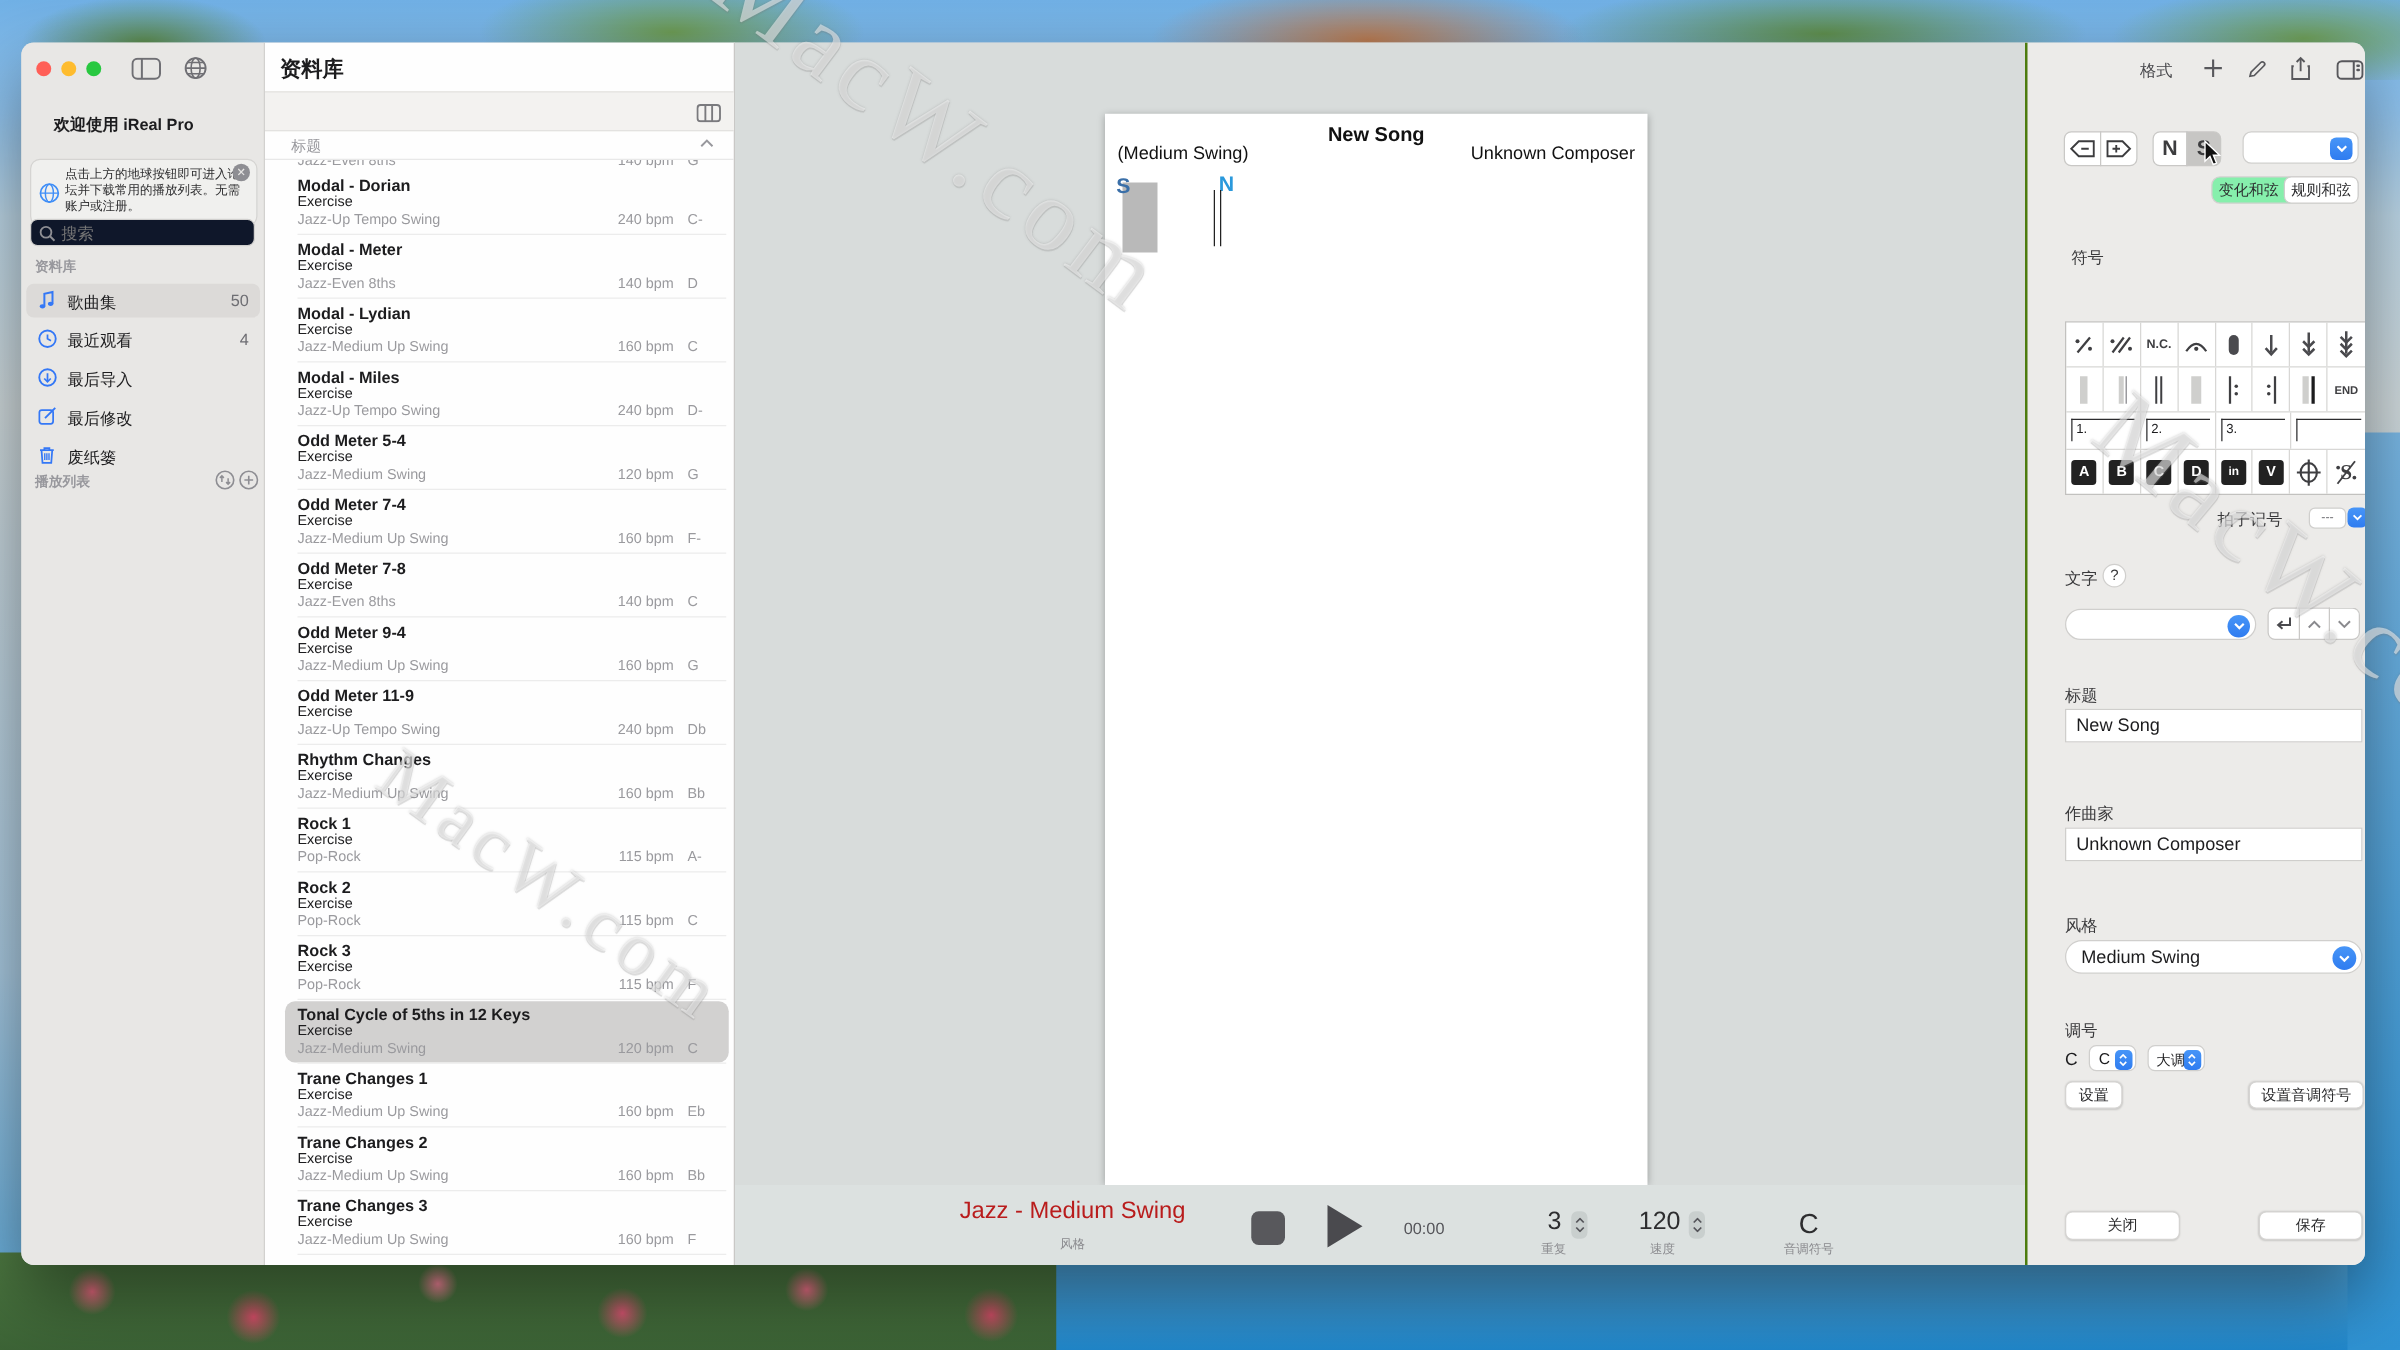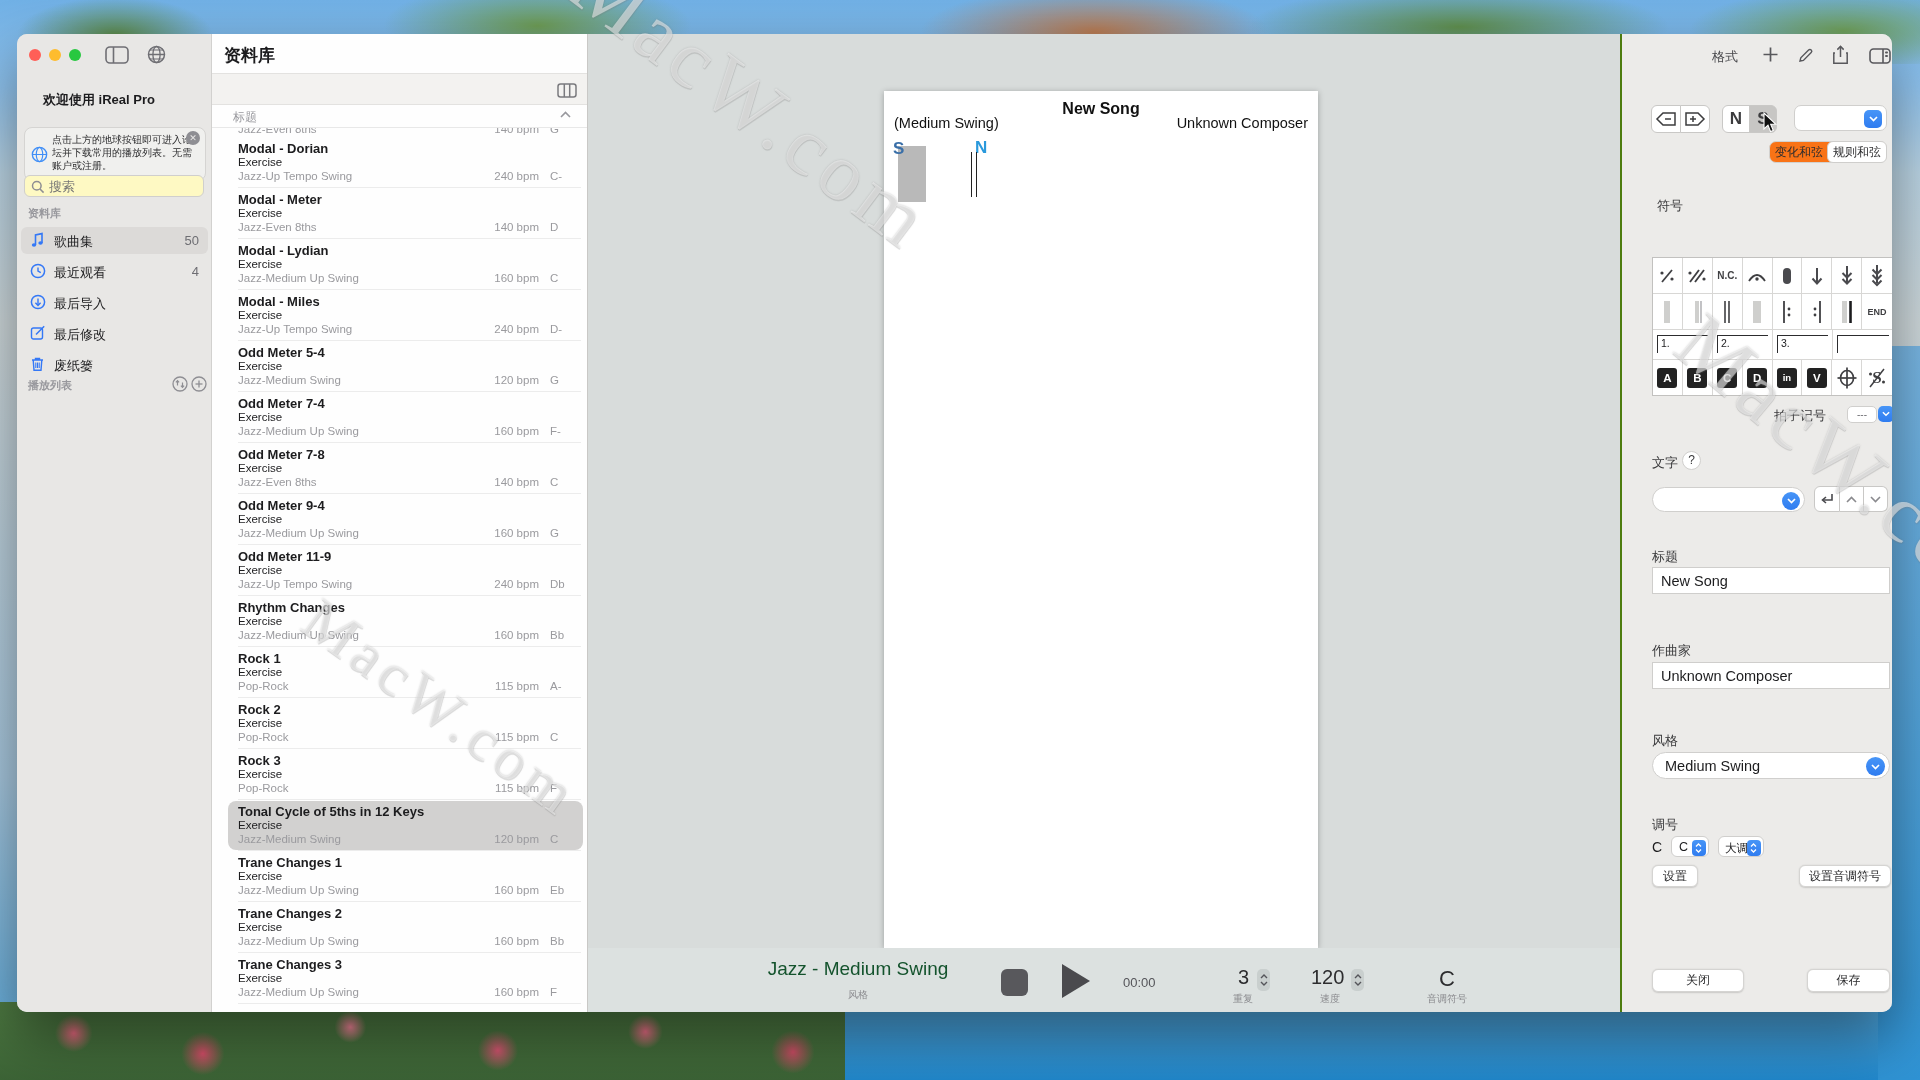--- a/index.html
+++ b/index.html
@@ -39,21 +39,21 @@
     background:#e8e7e5; border-right:1px solid #d2d1cf; }
   .tl { width:12px; height:12px; border-radius:50%; position:absolute; top:15px; }
   .icon-btn { color:#6f6f74; }
   #welcome-title { left:26px; top:57px; font-size:13px; font-weight:bold; color:#1c1c1e; }
   #welcome-card { left:7px; top:93px; width:182px; height:54px; border:1px solid #d5d4d2;
     border-radius:8px; background:rgba(250,250,248,.45); }
   #welcome-text { position:absolute; left:27px; top:5px; width:148px; font-size:10px; line-height:13px; color:#2c2c2e; }
   #welcome-close { position:absolute; right:5px; top:3px; width:14px; height:14px; border-radius:50%;
     background:#8e8e93; color:#e8e7e5; font-size:9px; line-height:14px; text-align:center; }
   #search-field { left:7px; top:141px; width:180px; height:22px; border-radius:6px;
-    background:#fef9c3; border:1px solid #d0cfcd; }
+    background:#0f172a; border:1px solid #d0cfcd; }
   #search-field input { position:absolute; left:24px; top:1px; width:150px; height:18px; border:none;
     background:transparent; font-size:13px; color:#6e6e73; outline:none; font-family:inherit; }
   .side-section { font-size:11px; font-weight:bold; color:#98989d; }
   .side-item { position:absolute; left:4px; width:187px; height:27px; border-radius:6px;text-align:center; }
   .side-item.sel { background:#dcdad8; }
   .side-item .lab { position:absolute; left:33px; top:6px; font-size:13px; color:#1c1c1e; }
   .side-item .cnt { position:absolute; right:9px; top:6px; font-size:13px; color:#6e6e73; }
   .side-item .ic { position:absolute; left:9px; top:5px; width:17px; height:17px; color:#3478f6; }
 
   
@@ -85,40 +85,40 @@
   #sheet-style { position:absolute; left:10px; top:24px; font-size:14.5px; color:#111; }
   #sheet-composer { position:absolute; right:10px; top:24px; font-size:14.5px; color:#111; }
   #cell-sel { position:absolute; left:14px; top:55px; width:28px; height:56px; background:#b9b9b9; }
   #segno-s { position:absolute; left:9px; top:48px; font-size:17px; font-weight:bold; color:#3a6fa8; }
   #chord-n { position:absolute; left:91px; top:47px; font-size:17px; font-weight:bold; color:#2a99dc; }
   #dbl-line { position:absolute; left:87px; top:61px; width:6px; height:45px;
     border-left:1.5px solid #222; border-right:1.5px solid #222; }
 
   
   #playbar { position:absolute; left:0; top:914px; width:100%; height:64px; background:#dce1e0; }
-  #pb-style { position:absolute; left:120px; top:10px; width:300px; text-align:center; font-size:19px; color:#14532d; }
+  #pb-style { position:absolute; left:120px; top:10px; width:300px; text-align:center; font-size:19px; color:#b91c1c; }
   #pb-style-label { position:absolute; left:120px; top:40px; width:300px; text-align:center; font-size:10px; color:#8a8a8e; }
   #stop-btn { position:absolute; left:413px; top:21px; width:27px; height:27px; background:#58585c; border-radius:6px; }
   #play-btn { position:absolute; left:474px; top:16px; width:0; height:0;
     border-left:28px solid #4a4a4e; border-top:17px solid transparent; border-bottom:17px solid transparent; }
   #pb-time { position:absolute; left:535px; top:27px; font-size:13px; color:#55555a; }
   .pb-num { position:absolute; top:18px; font-size:20px; color:#2d2d2f; }
   .pb-sub { position:absolute; top:44px; font-size:10px; color:#8a8a8e; text-align:center; }
   .stepper { position:absolute; top:21px; width:13px; height:22px; background:#c9cfce; border-radius:5px;
     display:flex; flex-direction:column; align-items:center; justify-content:center; gap:2px; }
 
   
   #rightpanel { position:absolute; left:1603px; top:0; width:272px; height:978px;
     background:#ecebe9; border-left:2px solid #4d7c0f; }
   .rp-label { font-size:13px; color:#3a3a3c; }
   .btn { background:#fff; border:1px solid #c9c8c6; color:#3c3c3e; }
   .white-pill { background:#fff; border:1px solid #d0cfcd; }
   .blue-sq { background:linear-gradient(#4795f7,#2f7cf0); border-radius:5px; display:flex;
     align-items:center; justify-content:center; }
-  #seg { position:absolute; left:147px; top:107px; width:118px; height:22px; background:#f97316;
+  #seg { position:absolute; left:147px; top:107px; width:118px; height:22px; background:#86efac;
     border:1px solid #d2d1cf; border-radius:7px; display:flex; }
   .seg-item { flex:1; font-size:12px; color:#2c2c2e; text-align:center; line-height:20px; white-space:nowrap; }
   .seg-item.on { background:#fff; border:1px solid #cfcecc; border-radius:6px; margin:-1px; }
   #symgrid { position:absolute; left:30px; top:191px; width:241px; border:1px solid #c2c1bf; background:#fff;margin-top:32px; }
   .symrow { display:flex; border-bottom:1px solid #d8d7d5; }
   .symrow:last-child { border-bottom:none; }
   .symcell { width:30px; height:35px; border-right:1px solid #d8d7d5; display:flex; align-items:center;
     justify-content:center; color:#3f3f42; }
   .symcell:last-child { border-right:none; }
   .symcell.wide { width:60px; height:29px; align-items:flex-start; justify-content:flex-start; }

